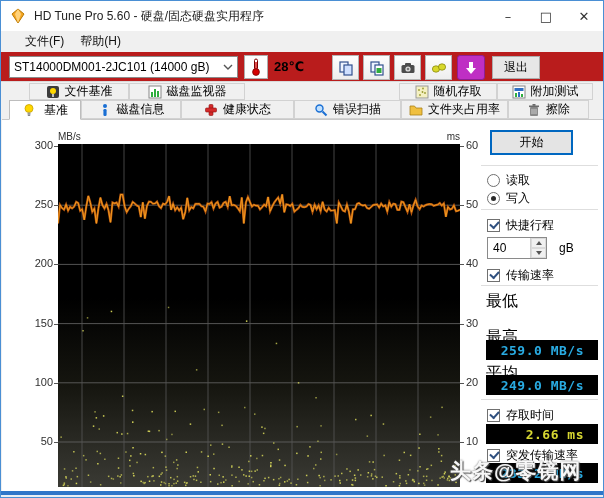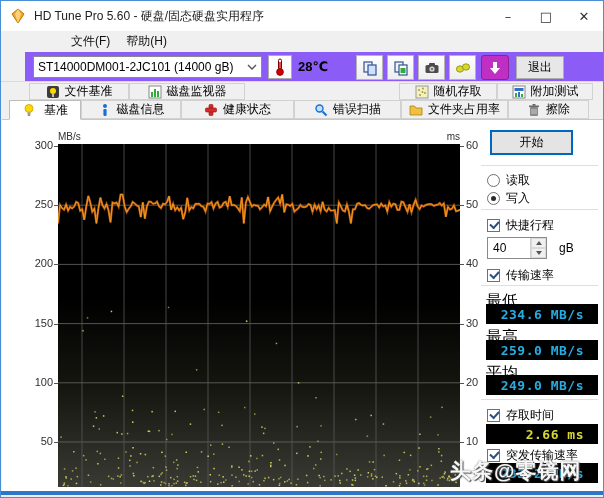--- a/index.html
+++ b/index.html
@@ -9,24 +9,24 @@
     font-family:"Liberation Sans","DejaVu Sans",sans-serif;font-size:12px;color:#000;
     background:#f0f0f0;border:1px solid #4a8fd4;overflow:hidden;
   }
   
   .titlebar{position:absolute;top:0;left:0;right:0;height:30px;background:#ffffff;display:flex;align-items:center;}
   .app-icon{width:16px;height:16px;margin:0 8px 0 9px;flex:0 0 auto;}
   .title-text{font-size:12px;color:#222;}
   .win-controls{position:absolute;right:0;top:0;height:30px;display:flex;}
   .win-btn{width:38px;height:30px;display:flex;align-items:center;justify-content:center;color:#333;font-size:13px;font-family:"DejaVu Sans",sans-serif;}
   
-  .menubar{position:absolute;top:30px;left:0;right:0;height:21px;background:#f0f0f0;display:flex;align-items:center;padding-left:16px;margin-left:46px;}
+  .menubar{position:absolute;top:30px;left:0;right:0;height:21px;background:#f0f0f0;display:flex;align-items:center;padding-left:16px;}
   .menu-item{padding:2px 8px;color:#111;}
   
-  .toolbar{position:absolute;top:51px;left:0;right:0;height:29px;background:#8b5cf6;margin-left:24px;}
+  .toolbar{position:absolute;top:51px;left:0;right:0;height:29px;background:#b91c1c;}
   .drive-combo{position:absolute;left:8px;top:4px;width:229px;height:22px;background:#fff;border:1px solid #8a8a8a;display:flex;align-items:center;padding:0 4px;font-size:12px;}
   .drive-combo .chev{margin-left:auto;}
   .temp-btn{position:absolute;left:243px;top:3px;width:24px;height:24px;border:1px solid #adadad;background:#fdfdfd;display:flex;align-items:center;justify-content:center;}
   .temp-text{position:absolute;left:273px;top:7px;font-weight:bold;font-size:13px;}
   .tool-btn{position:absolute;top:3px;width:27px;height:25px;border:1px solid #b5b5b5;background:linear-gradient(#fdfdfd,#eee);display:flex;align-items:center;justify-content:center;}
   .update-btn{position:absolute;top:3px;left:456px;width:28px;height:25px;background:#bf2fc4;border:1px solid #8d1f92;border-radius:3px;display:flex;align-items:center;justify-content:center;color:#fff;font-weight:bold;font-size:15px;}
   .exit-btn{position:absolute;top:4px;left:491px;width:48px;height:23px;border:1px solid #adadad;background:#e7e7e7;display:flex;align-items:center;justify-content:center;font-size:12px;}
   .toolbar-sep{position:absolute;top:80px;left:0;right:0;height:1px;background:#dadada;}
   
   .tab{position:absolute;display:flex;align-items:center;justify-content:center;gap:5px;background:#f0f0f0;border:1px solid #d2d2d2;font-size:12px;white-space:nowrap;overflow:hidden;}
@@ -576,23 +576,20 @@
   </div>
   <span class="unit-gb">gB</span>
 
   <div class="opt-row" style="top:266px;">
     <span class="checkbox on"></span>
     <span>传输速率</span>
   </div>
   <div class="rp-sep" style="top:284px;"></div>
 
   <span class="stat-label" style="top:290px;">最低</span>
-  <div class="lcd" style="top:303px;">
-      <span>234.6 MB/s</span>
-    </div>
 
   <span class="stat-label" style="top:326px;">最高</span>
   <div class="lcd" style="top:339px;">
       <span>259.0 MB/s</span>
     </div>
 
   <span class="stat-label" style="top:362px;">平均</span>
   <div class="lcd" style="top:374px;">
       <span>249.0 MB/s</span>
     </div>

